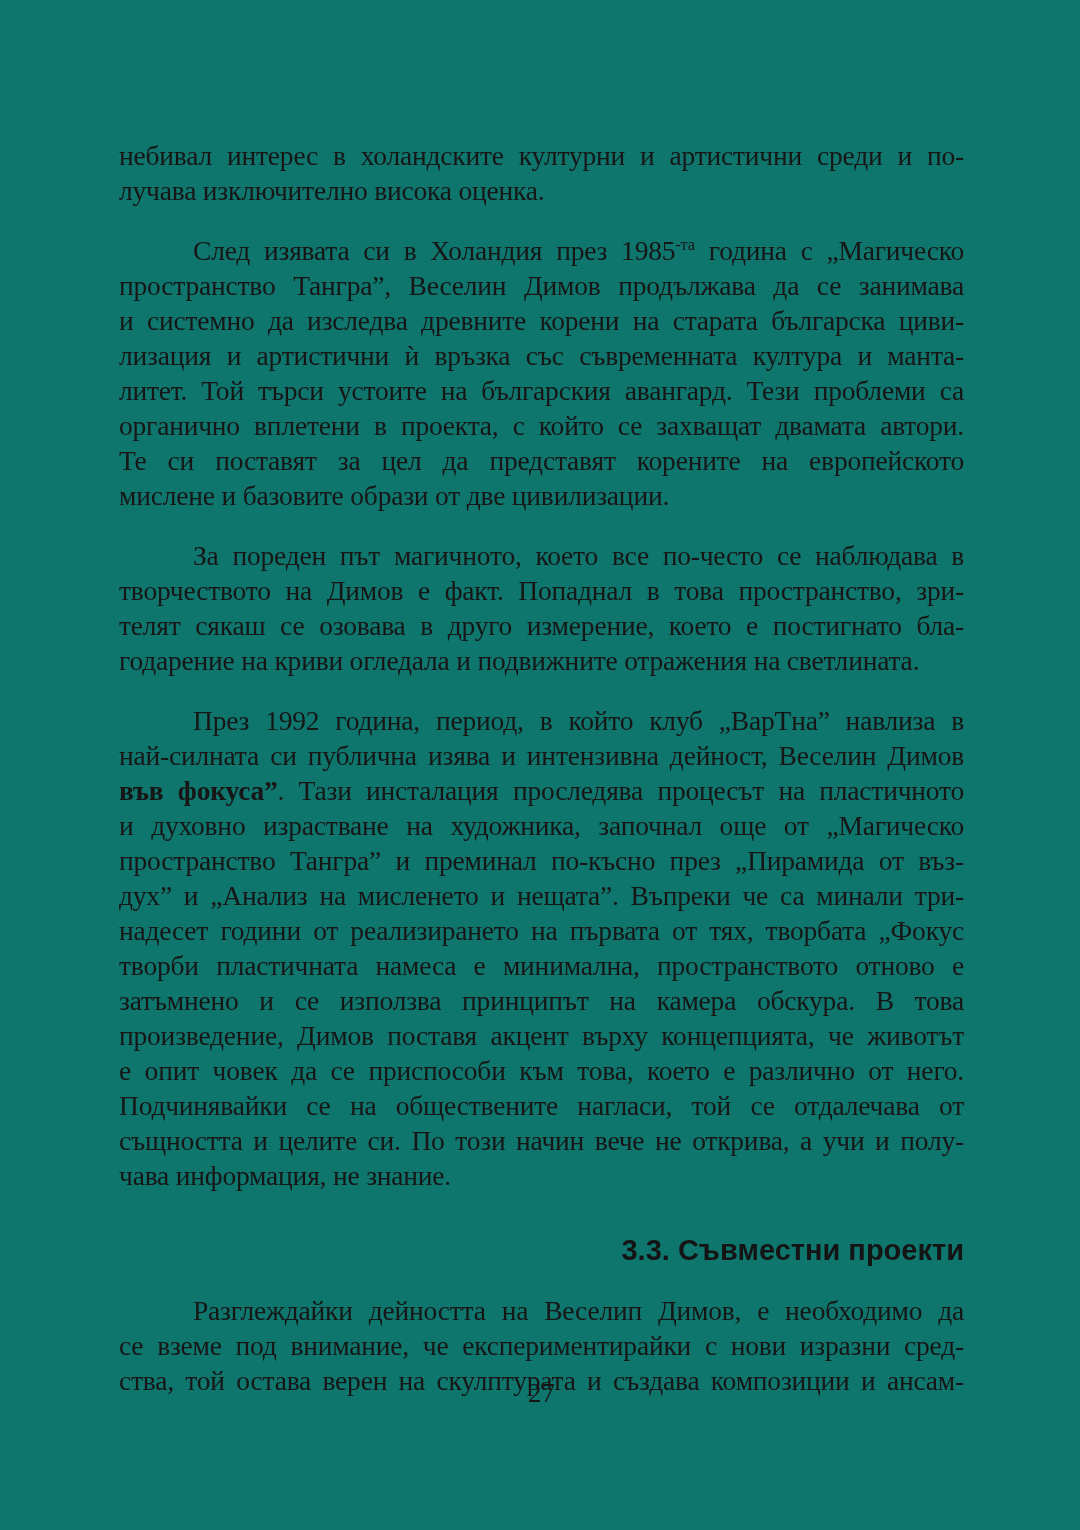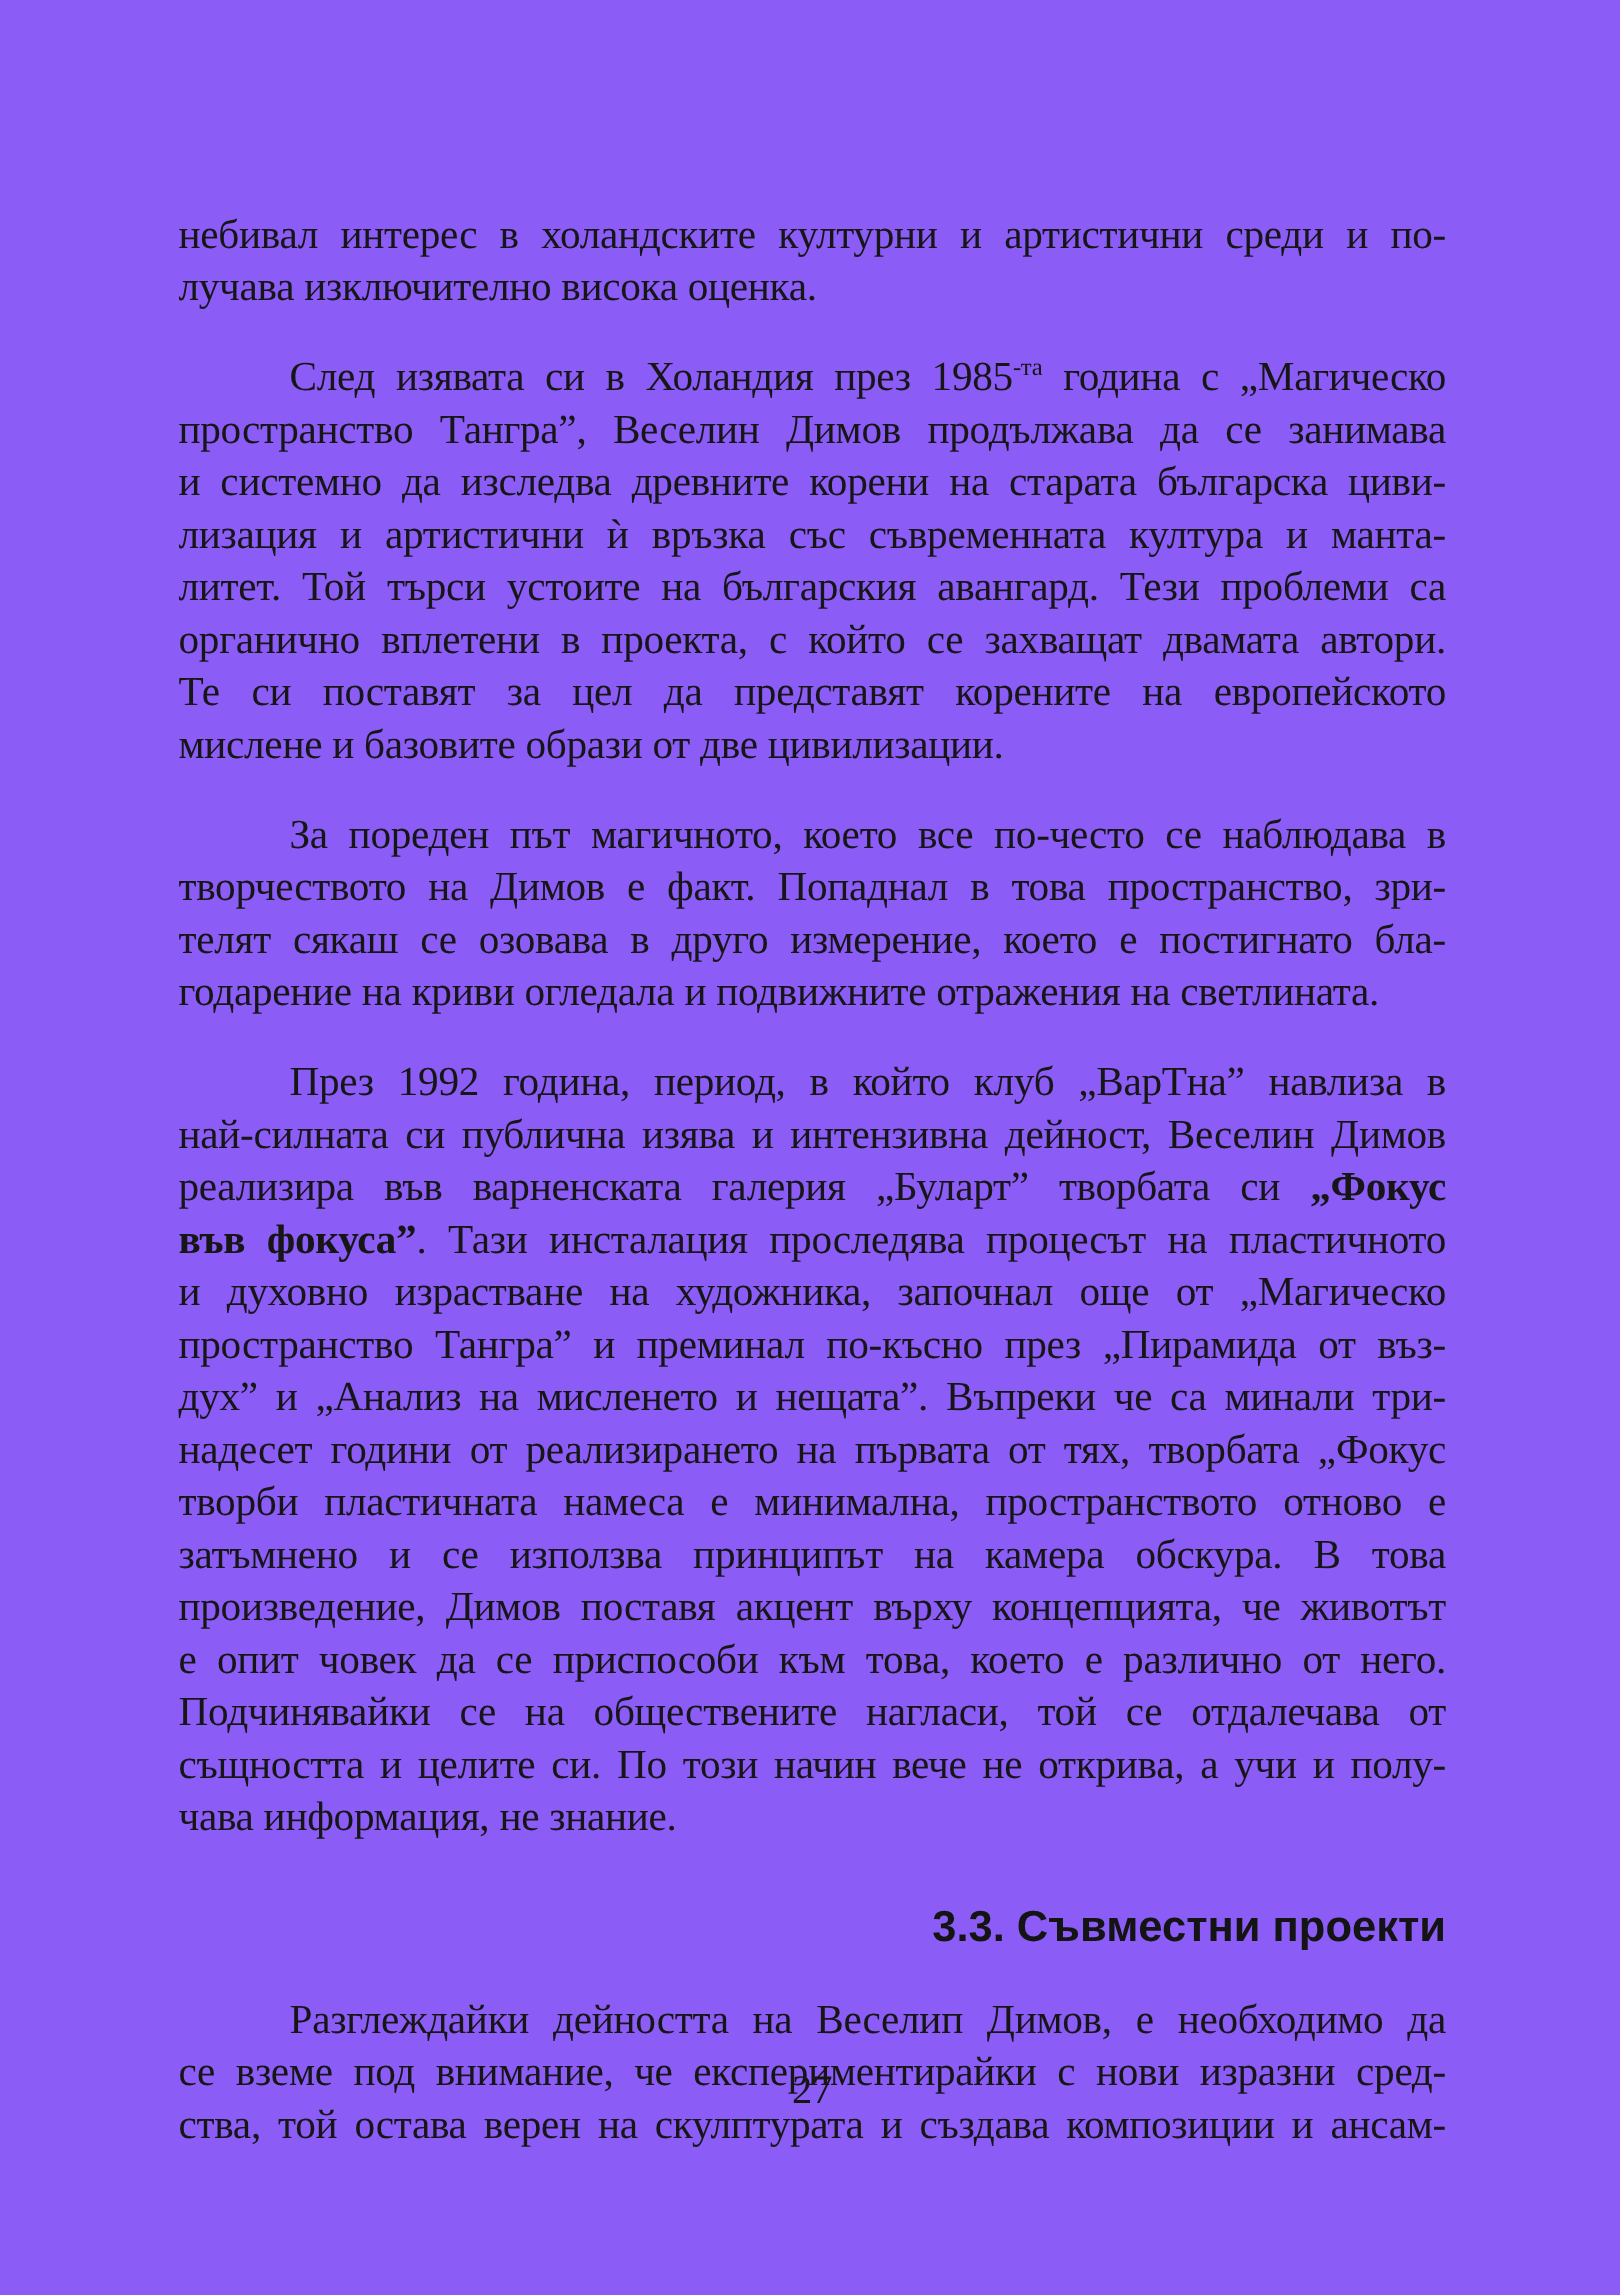--- a/index.html
+++ b/index.html
@@ -4,21 +4,21 @@
 <style>
   html, body {
     margin: 0;
     padding: 0;
     background: #ffffff;
   }
   .page {
     position: relative;
     width: 1080px;
     height: 1530px;
-    background: #8b5cf6;
+    background: #0f766e;
     color: #161616;
     font-family: "Liberation Serif", "DejaVu Serif", serif;
     overflow: hidden;
   }
   .text-block {
     position: absolute;
     left: 119px;
     top: 138px;
     width: 845px;
   }
@@ -86,21 +86,20 @@
     <section class="para">
       <div class="line indent"><span>За пореден път магичното, което все по-често се наблюдава в</span></div>
       <div class="line"><span>творчеството на Димов е факт. Попаднал в това пространство, зри-</span></div>
       <div class="line"><span>телят сякаш се озовава в друго измерение, което е постигнато бла-</span></div>
       <div class="line para-end"><span>годарение на криви огледала и подвижните отражения на светлината.</span></div>
     </section>
 
     <section class="para">
       <div class="line indent"><span>През 1992 година, период, в който клуб „ВарТна” навлиза в</span></div>
       <div class="line"><span>най-силната си публична изява и интензивна дейност, Веселин Димов</span></div>
-      <div class="line"><span>реализира във варненската галерия „Буларт” творбата си </span><b>„Фокус</b></div>
       <div class="line"><b>във фокуса”</b><span>. Тази инсталация проследява процесът на пластичното</span></div>
       <div class="line"><span>и духовно израстване на художника, започнал още от „Магическо</span></div>
       <div class="line"><span>пространство Тангра” и преминал по-късно през „Пирамида от въз-</span></div>
       <div class="line"><span>дух” и „Анализ на мисленето и нещата”. Въпреки че са минали три-</span></div>
       <div class="line"><span>надесет години от реализирането на първата от тях, творбата „Фокус</span></div>
       <div class="line"><span>творби пластичната намеса е минимална, пространството отново е</span></div>
       <div class="line"><span>затъмнено и се използва принципът на камера обскура. В това</span></div>
       <div class="line"><span>произведение, Димов поставя акцент върху концепцията, че животът</span></div>
       <div class="line"><span>е опит човек да се приспособи към това, което е различно от него.</span></div>
       <div class="line"><span>Подчинявайки се на обществените нагласи, той се отдалечава от</span></div>

